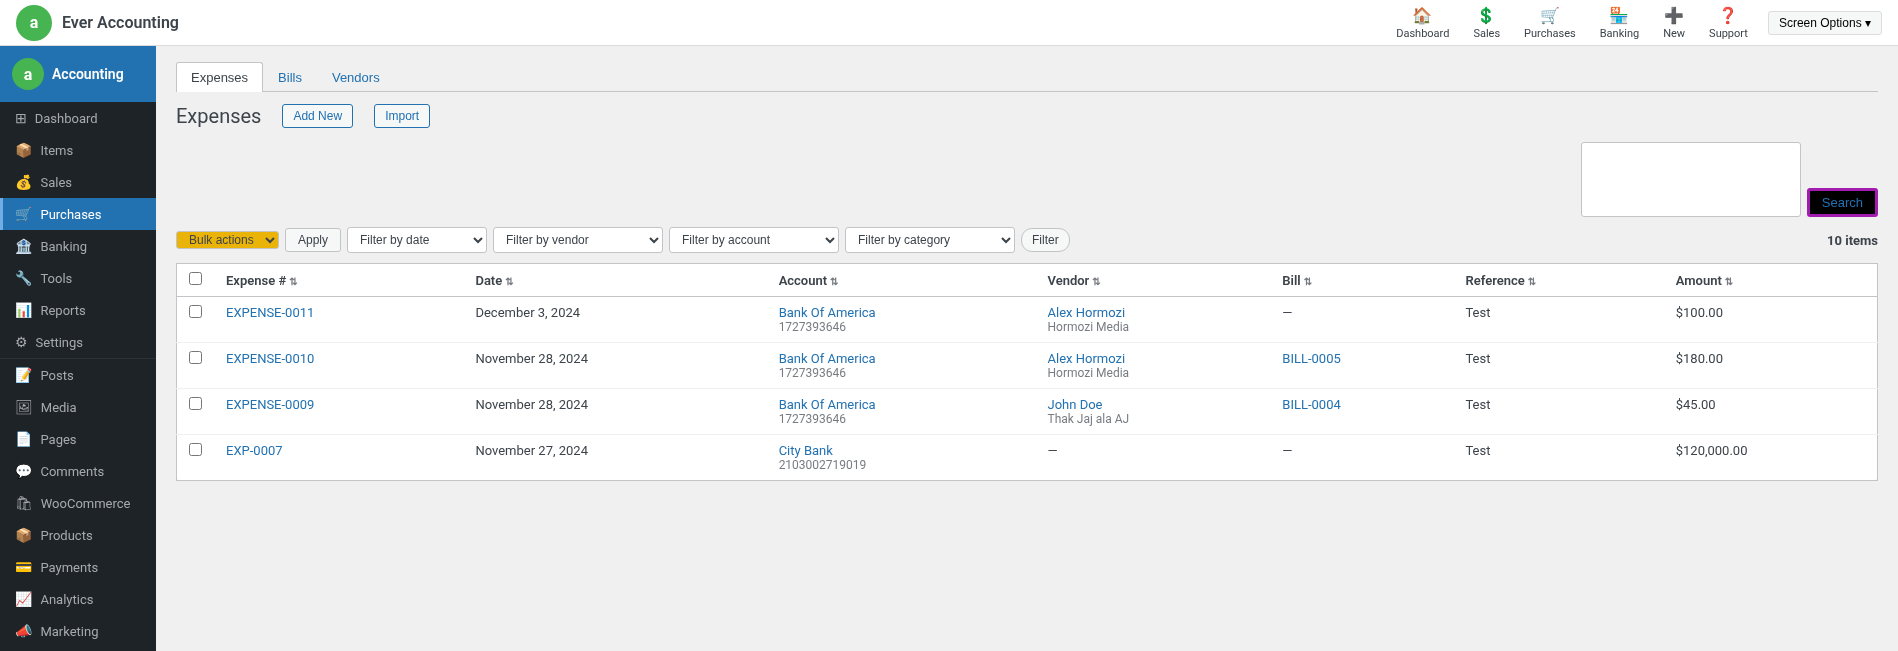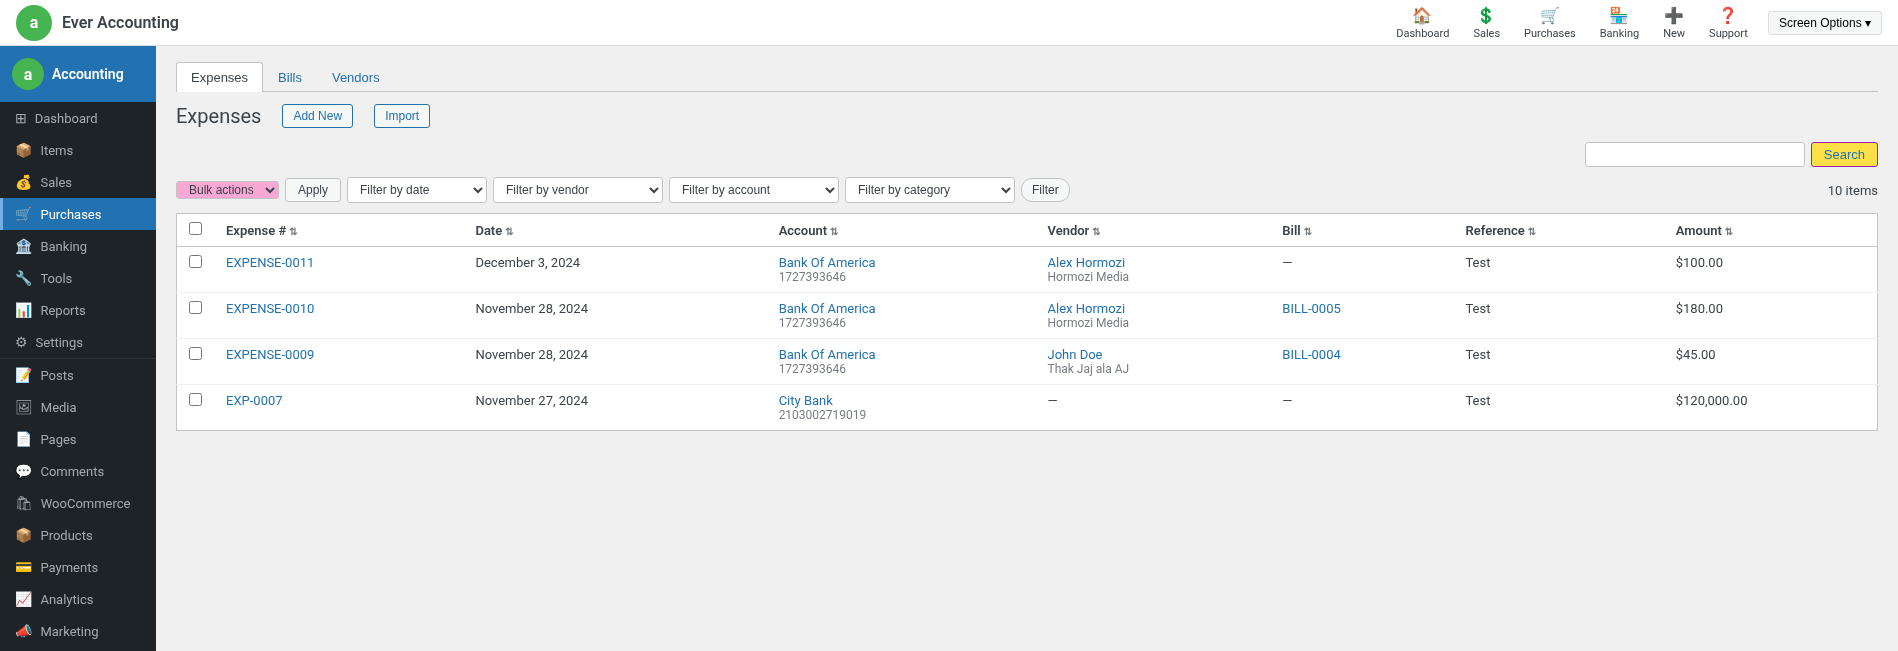--- a/index.html
+++ b/index.html
@@ -35,30 +35,30 @@
     .tab.active { background: #fff; border-color: #c3c4c7; color: #3c434a; font-weight: 500; }
 
     
     .page-header { display: flex; align-items: center; gap: 10px; margin-bottom: 14px; }
     .page-title { font-size: 20px; font-weight: 400; color: #3c434a; }
     .btn-small { padding: 4px 10px; font-size: 12px; border: 1px solid #2271b1; border-radius: 3px; cursor: pointer; background: #f6f7f7; color: #2271b1; margin-left: 11px; }
 
     
     .search-row { display: flex; justify-content: flex-end; margin-bottom: 10px; gap: 6px; }
     .search-input { border: 1px solid #c3c4c7; border-radius: 3px; padding: 4px 8px; font-size: 13px; width: 220px; }
-    .btn-search { padding: 4px 12px; font-size: 13px; border: 1px solid #a21caf; border-radius: 3px; cursor: pointer; background: #fde047; color: #2271b1; }
+    .btn-search { padding: 4px 12px; font-size: 13px; border: 3px solid #a21caf; border-radius: 3px; cursor: pointer; background: #000000; color: #2271b1; margin-top: 46px; }
 
     
     .filter-row { display: flex; align-items: center; gap: 6px; margin-bottom: 10px; flex-wrap: wrap; }
-    .bulk-select { padding: 0 8px; font-size: 12px; border: 1px solid #c3c4c7; border-radius: 3px; cursor: pointer; background: #f9a8d4; color: #3c434a; }
+    .bulk-select { padding: 0 8px; font-size: 12px; border: 1px solid #c3c4c7; border-radius: 3px; cursor: pointer; background: #eab308; color: #3c434a; }
     .btn-apply { padding: 4px 12px; font-size: 12px; border: 1px solid #c3c4c7; border-radius: 3px; cursor: pointer; background: #f6f7f7; color: #3c434a; }
     .filter-select { padding: 4px 8px; font-size: 12px; border: 1px solid #c3c4c7; border-radius: 3px; cursor: pointer; background: #fff; color: #3c434a; min-width: 140px; }
     .filter-select-wide { min-width: 170px; }
     .btn-filter { padding: 4px 10px; font-size: 12px; border: 1px solid #c3c4c7; border-radius: 11px; cursor: pointer; background: #f6f7f7; color: #3c434a; }
-    .items-count { margin-left: auto; font-size: 13px; color: #3c434a; }
+    .items-count { margin-left: auto; font-size: 13px; color: #3c434a; font-weight: bold; }
 
     
     .expenses-table { width: 100%; border-collapse: collapse; background: #fff; border: 1px solid #c3c4c7; border-radius: 6px; }
     .expenses-table th { background: #fff; border-bottom: 1px solid #c3c4c7; padding: 8px 12px; text-align: left; font-weight: 600; font-size: 13px; color: #3c434a; cursor: pointer; white-space: nowrap; }
     .expenses-table th .sort-arrows { color: #787c82; font-size: 10px; margin-left: 3px; }
     .expenses-table td { padding: 8px 12px; border-bottom: 1px solid #f0f0f1; vertical-align: top; font-size: 13px; }
     .expenses-table tr:last-child td { border-bottom: none; }
     .link-blue { color: #2271b1; text-decoration: none; cursor: pointer; }
     .text-muted { color: #787c82; font-size: 12px; }
     .dash { color: #3c434a; }

